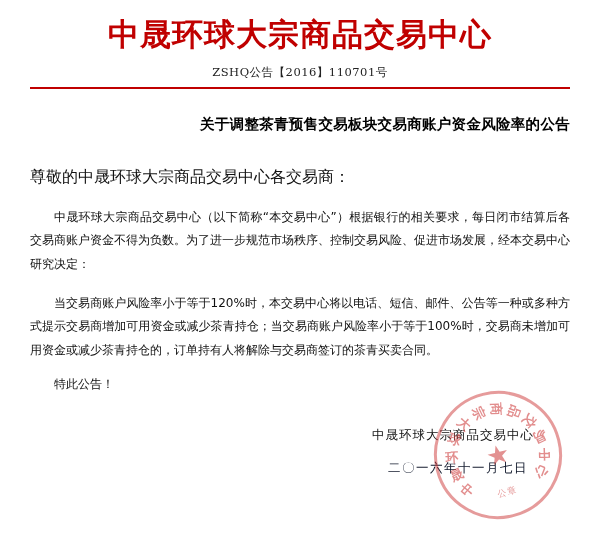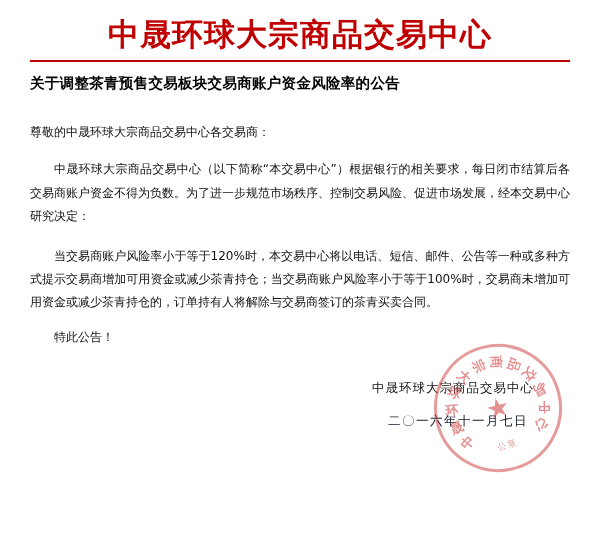--- a/index.html
+++ b/index.html
@@ -40,29 +40,29 @@
     margin-top: 12px;
     font-family: "DejaVu Serif", "Liberation Serif", serif;
     letter-spacing: 0.5px;
   }
   .red-rule {
     height: 2px;
     background: #c00000;
     margin: 7px 0 0 0;
   }
   .doc-title {
-    text-align: left;
+    text-align: right;
     font-weight: bold;
     font-size: 14.5px;
     color: #000;
-    margin-top: 12px;
+    margin-top: 26px;
     letter-spacing: 0.3px;
   }
   .salutation {
-    font-size: 12px;
+    font-size: 16px;
     margin-top: 30px;
     line-height: 1.6;
     color: #111;
   }
   .body-para {
     font-size: 12px;
     line-height: 1.95;
     margin-top: 16px;
     text-align: justify;
     text-indent: 24px;
@@ -143,20 +143,21 @@
     letter-spacing: 1px;
   }
 </style>
 </head>
 <body>
 
 <div class="page">
 
   <div class="org-title">中晟环球大宗商品交易中心</div>
 
+  <div class="doc-number">ZSHQ公告【2016】110701号</div>
 
   <div class="red-rule"></div>
 
   <div class="doc-title">关于调整茶青预售交易板块交易商账户资金风险率的公告</div>
 
   <div class="salutation">尊敬的中晟环球大宗商品交易中心各交易商：</div>
 
   <div class="body-para">中晟环球大宗商品交易中心（以下简称“本交易中心”）根据银行的相关要求，每日闭市结算后各交易商账户资金不得为负数。为了进一步规范市场秩序、控制交易风险、促进市场发展，经本交易中心研究决定：</div>
   <div class="body-para">当交易商账户风险率小于等于120%时，本交易中心将以电话、短信、邮件、公告等一种或多种方式提示交易商增加可用资金或减少茶青持仓；当交易商账户风险率小于等于100%时，交易商未增加可用资金或减少茶青持仓的，订单持有人将解除与交易商签订的茶青买卖合同。</div>
 

